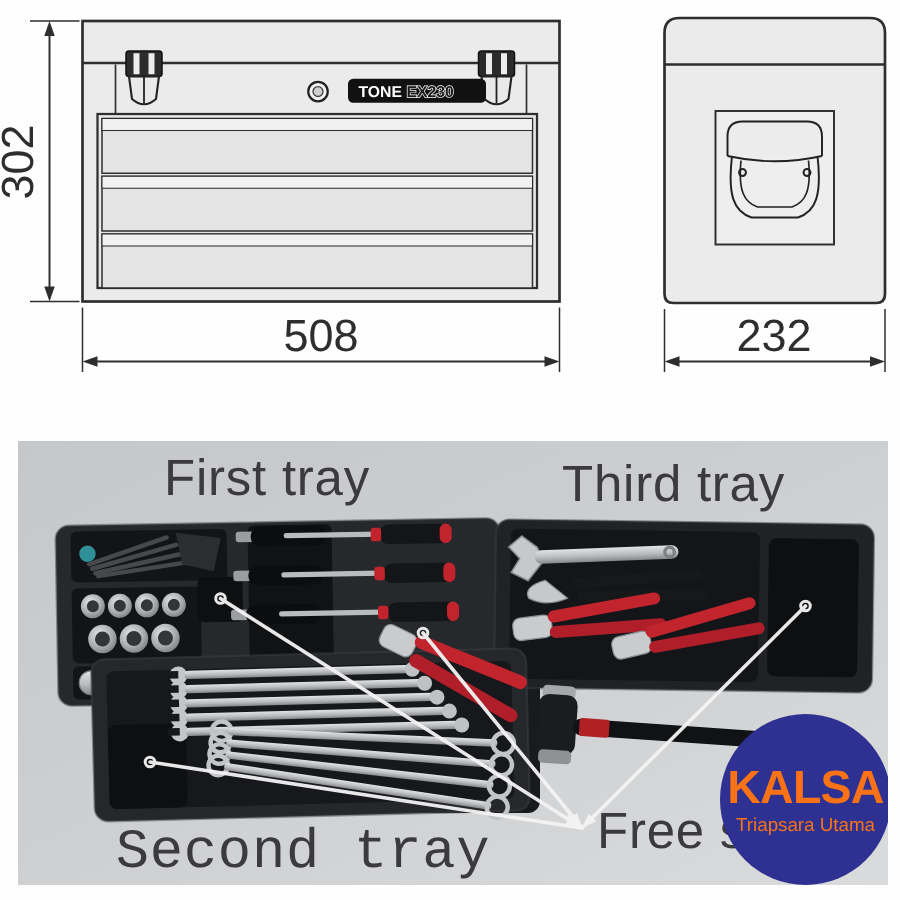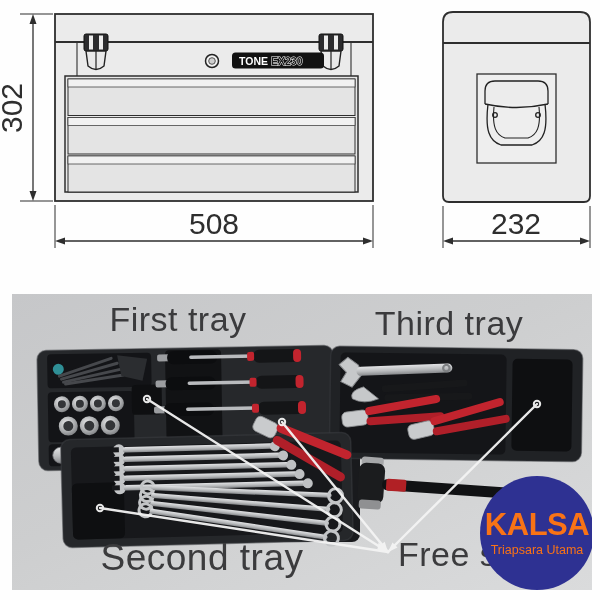--- a/index.html
+++ b/index.html
@@ -5,21 +5,21 @@
   html,body{margin:0;padding:0;background:#ffffff;}
   #stage{position:relative;width:600px;height:600px;background:#fefefe;overflow:hidden;
          font-family:"Liberation Sans",sans-serif;text-align:right;}
   #drawing{position:absolute;left:0;top:0;width:600px;height:293px;}
   #photo{position:absolute;left:12px;top:294px;width:580px;height:296px;overflow:hidden;
          background:linear-gradient(155deg,#c6c7c9 0%,#cdcecf 45%,#dadbdc 100%);}
   .photo-label{position:absolute;color:#3b3b3d;white-space:nowrap;transform:translateX(-50%);
                font-weight:normal;letter-spacing:0.5px;z-index:3;}
   .lbl-first{left:166px;top:6px;font-size:34px;}
   .lbl-third{left:437px;top:10px;font-size:34px;}
-  .lbl-second{left:190px;top:243px;font-size:37px;}
+  .lbl-second{left:190px;top:254px;font-size:37px;font-family:Liberation Mono, monospace;}
   .lbl-free{left:386px;top:241px;font-size:34px;transform:none;z-index:2;}
   #kalsa{position:absolute;left:468px;top:182px;width:114px;height:114px;border-radius:50%;
          background:#2e3192;display:flex;flex-direction:column;align-items:center;justify-content:center;
          color:#f97316;z-index:5;}
   #kalsa .brand{font-size:31px;font-weight:bold;letter-spacing:-0.5px;line-height:1;}
   #kalsa .sub{font-size:12.5px;font-weight:normal;margin-top:3px;}
   svg text.dim{fill:#2e2e2e;font-family:"Liberation Sans",sans-serif;font-size:30px;}
   svg text.badge{font-family:"Liberation Sans",sans-serif;font-weight:bold;font-size:10.5px;}
 </style>
 </head>

